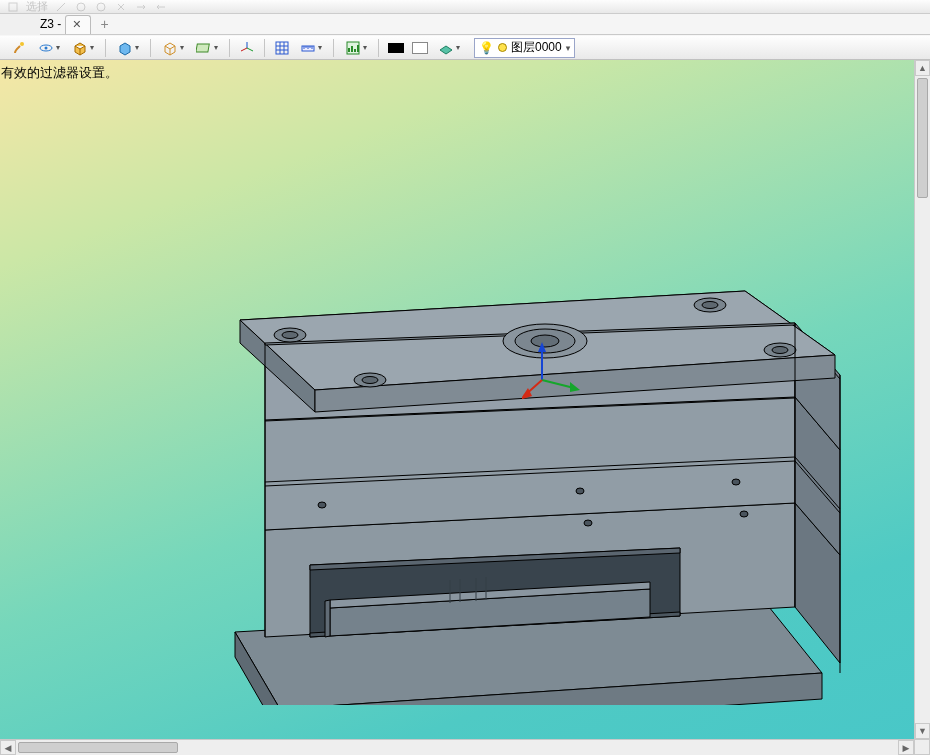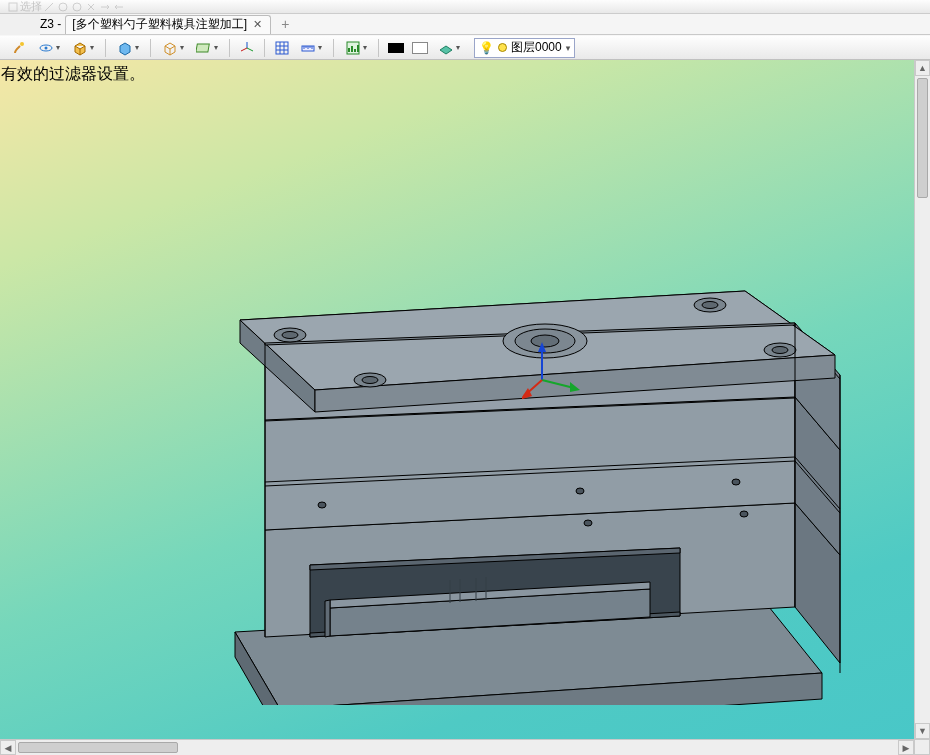--- a/index.html
+++ b/index.html
@@ -13,20 +13,21 @@
     position: relative;
   }
 
   .top-toolbar {
     height: 14px;
     background: linear-gradient(#fdfdfd, #e8e8e8);
     border-bottom: 1px solid #ccc;
     display: flex;
     align-items: center;
     padding-left: 6px;
+    gap: 6px;
   }
   .top-toolbar .btn {
     width: 14px; height: 14px;
     display:flex; align-items:center; justify-content:center;
     opacity:0.35;
   }
 
   .tabbar {
     height: 21px;
     background: #f5f5f5;
@@ -100,21 +101,21 @@
     position: relative;
     height: calc(755px - 14px - 21px - 25px);
     width: 100%;
     background: linear-gradient(160deg, #f6e7a6 0%, #cbe7a6 20%, #76d7bb 55%, #4fcac4 80%, #48c7c8 100%);
     overflow:hidden;
   }
 
   .status-text {
     position:absolute;
     top: 4px; left: 1px;
-    font-size: 16px;
+    font-size: 13px;
     color:#000;
   }
 
   .mold-svg {
     position:absolute;
     left: 180px;
     top: 125px;
   }
 
   .triad {
@@ -209,21 +210,20 @@
   <div class="btn">
       <svg width="10" height="10">
         <path d="M9 5 L1 5 M3 3 L1 5 L3 7" stroke="#888" fill="none"></path>
       </svg>
     </div>
 </div>
 
 <div class="tabbar">
   <span style="font-size:12px;">Z3 - </span>
   <div class="tab">
-    <span>[多个塑料勺子塑料模具注塑加工]</span>
     <span class="tab-close">✕</span>
   </div>
   <div class="tab-add">+</div>
 </div>
 
 <div class="main-toolbar">
 
   <div class="tool">
     <svg width="16" height="16">
         <path d="M3 13 C3 10 6 8 8 6" stroke="#d08a2a" stroke-width="2" fill="none"></path>

